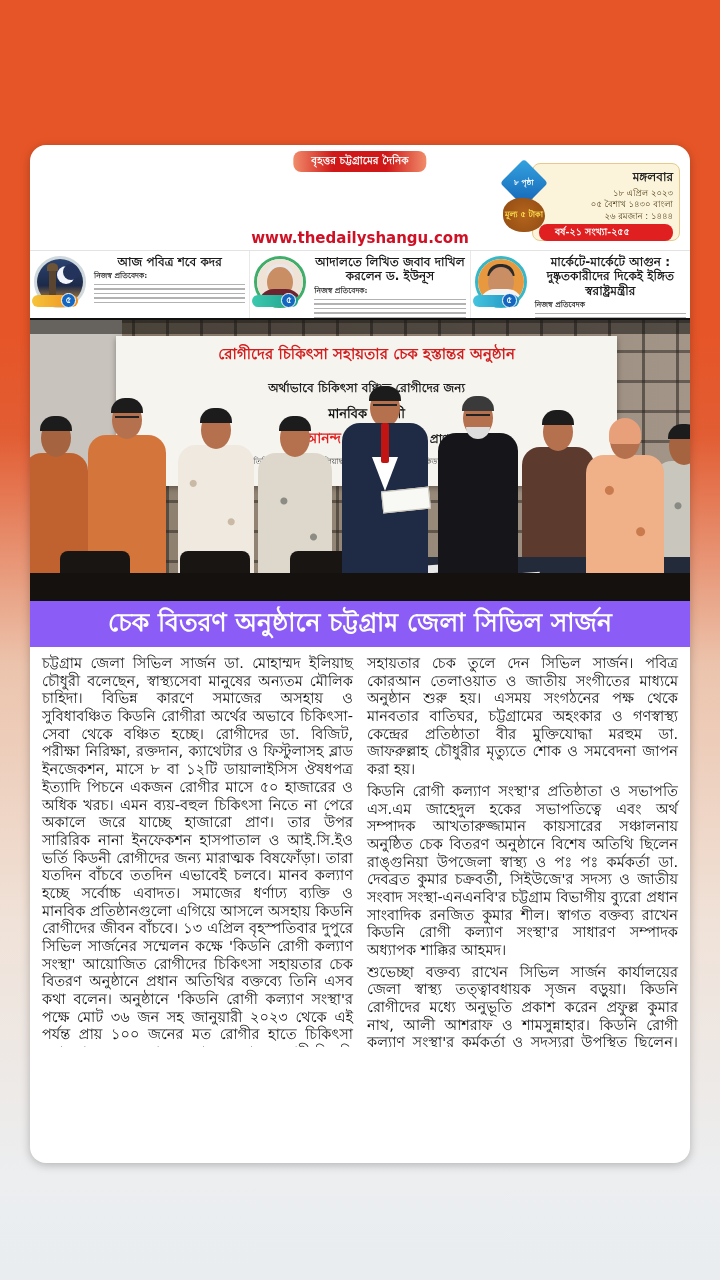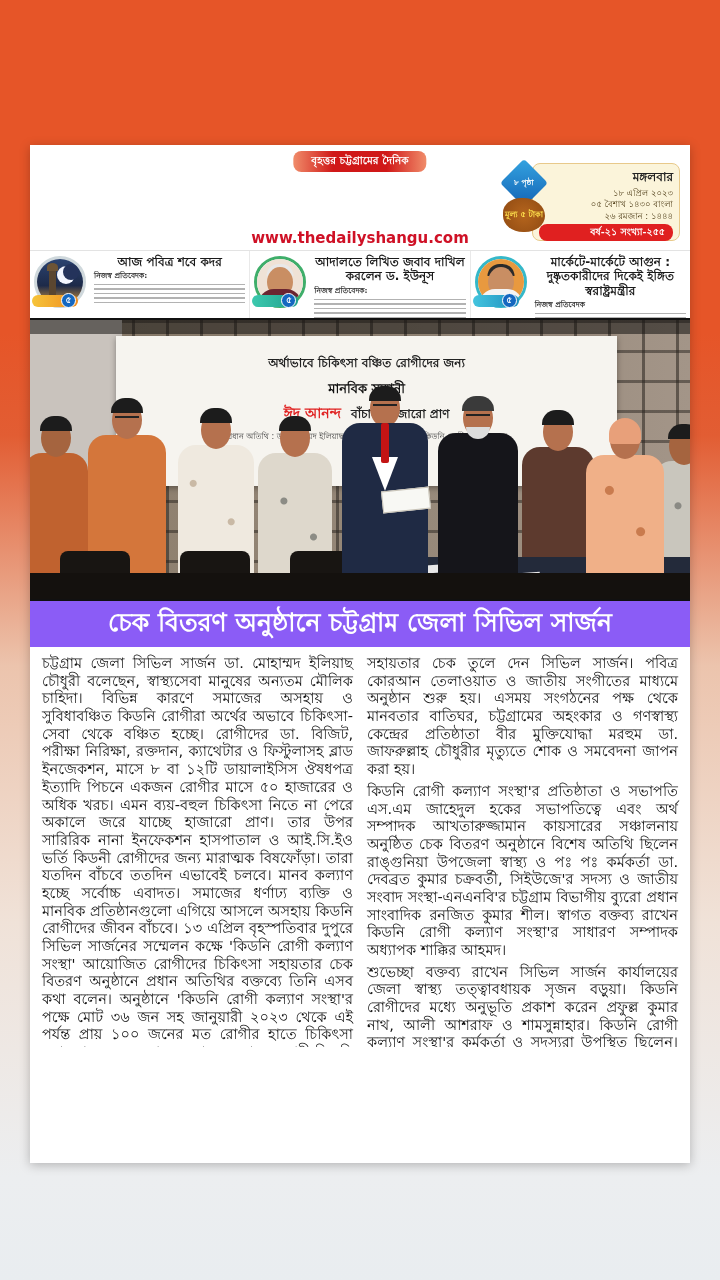--- a/index.html
+++ b/index.html
@@ -3,21 +3,21 @@
 <meta charset="utf-8">
 <style>
   * { margin:0; padding:0; box-sizing:border-box; }
   html,body { width:720px; height:1280px; }
   body {
     font-family:"DejaVu Sans", sans-serif;
     background:linear-gradient(180deg,#e65528 0%,#e65528 26%,#e25d33 34%,#ecc4ad 52%,#f0e2d8 72%,#eceef0 92%,#e9edf0 100%);
     position:relative; overflow:hidden;
   }
   .page-card { position:absolute; left:30px; top:145px; width:660px; height:1018px;
-    background:#ffffff; box-shadow:0 2px 10px rgba(0,0,0,.25); overflow:hidden; }
+    background:#ffffff; box-shadow:0 2px 10px rgba(0,0,0,.25); overflow:hidden;border-radius:16px; }
 
   
   .masthead { position:relative; height:105px; }
   .tagline { position:absolute; left:50%; transform:translateX(-50%); top:6px;
     background:linear-gradient(90deg,#f08c6a,#d01818 30%,#d01818 70%,#f08c6a);
     color:#fff; font-size:10.5px; font-weight:bold; padding:2px 18px; border-radius:8px; white-space:nowrap;}
   .paper-title { position:absolute; left:50%; transform:translateX(-50%); top:16px;
     font-size:58px; font-weight:900; color:#0c0c0c; line-height:1; letter-spacing:-2px;}
   .site-url { position:absolute; left:50%; transform:translateX(-50%); top:84px;
     color:#cf1126; font-size:15px; font-weight:bold; }
@@ -34,21 +34,21 @@
   .anniv-label { position:absolute; left:50%; top:58px; transform:translateX(-50%);
     color:#fff; background:#1f7a2d; font-size:10px; font-weight:bold; padding:0 6px; border-radius:6px;}
   .anniv-wave { position:absolute; left:4px; bottom:2px; width:88px; height:12px;
     background:linear-gradient(90deg,#24c3e8,#0b8fd8); border-radius:6px; }
 
   .datebox { position:absolute; right:10px; top:18px; width:148px; height:78px;
     background:#fbf4da; border:1px solid #e8c98a; border-radius:8px; padding:4px 6px 3px 6px; }
   .datebox .dow { text-align:right; font-size:12px; font-weight:700; color:#222; }
   .datebox .dline { text-align:right; font-size:8.5px; color:#4c3a14; line-height:1.35; }
   .issue-pill { margin-top:2px; background:#e02020; color:#fff; border-radius:8px;
-    font-size:9.5px; font-weight:bold; text-align:right; padding:1px 8px; }
+    font-size:9.5px; font-weight:bold; text-align:left; padding:1px 16px; }
   .pages-kite { position:absolute; left:-26px; top:2px; width:34px; height:34px;
     background:linear-gradient(135deg,#34a3e0,#1363b5); transform:rotate(45deg); border-radius:4px;
     display:flex; align-items:center; justify-content:center; }
   .pages-kite span { transform:rotate(-45deg); color:#fff; font-size:7.5px; font-weight:bold; text-align:center; line-height:1.1;}
   .price-blob { position:absolute; left:-30px; top:34px; width:42px; height:34px;
     background:radial-gradient(circle,#b5651d,#8f4a12); border-radius:45% 55% 50% 50%;
     display:flex; align-items:center; justify-content:center; color:#ffe14d;
     font-size:8px; font-weight:bold; text-align:center; line-height:1.15; }
 
   
@@ -201,20 +201,21 @@
       <div class="t-byline">নিজস্ব প্রতিবেদক</div>
       <div class="t-lines"></div>
     </div>
   </div>
 
   <div class="photo">
     <div class="wall-left"></div>
     <div class="top-shade"></div>
 
     <div class="banner">
+      <div class="b1">রোগীদের চিকিৎসা সহায়তার চেক হস্তান্তর অনুষ্ঠান</div>
       <div class="b2">অর্থাভাবে চিকিৎসা বঞ্চিত রোগীদের জন্য</div>
       <div class="b3">মানবিক সম্মানী</div>
       <div class="b4"><span class="eid">ঈদ আনন্দ</span><span>বাঁচাবে হাজারো প্রাণ</span></div>
       <div class="bsmall">
         <span>প্রধান অতিথি : ডা. মোহাম্মদ ইলিয়াছ চৌধুরী, সিভিল সার্জন</span> · <span>কিডনি রোগী কল্যাণ সংস্থা</span>
       </div>
     </div>
 
     <div class="person" style="left:-6px;">
       <div class="p-head" style="background:#a5643f;">

